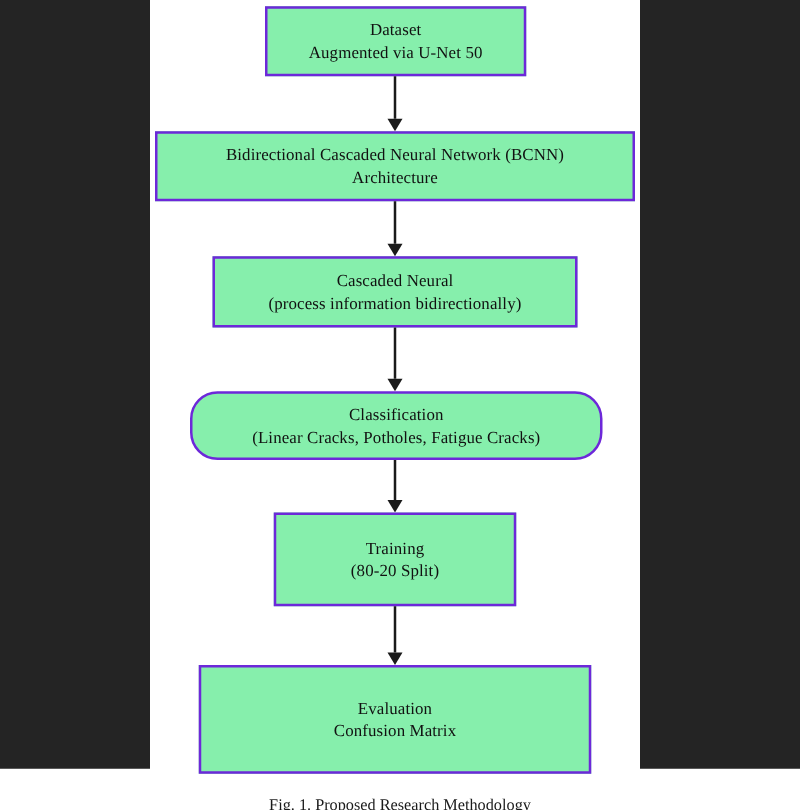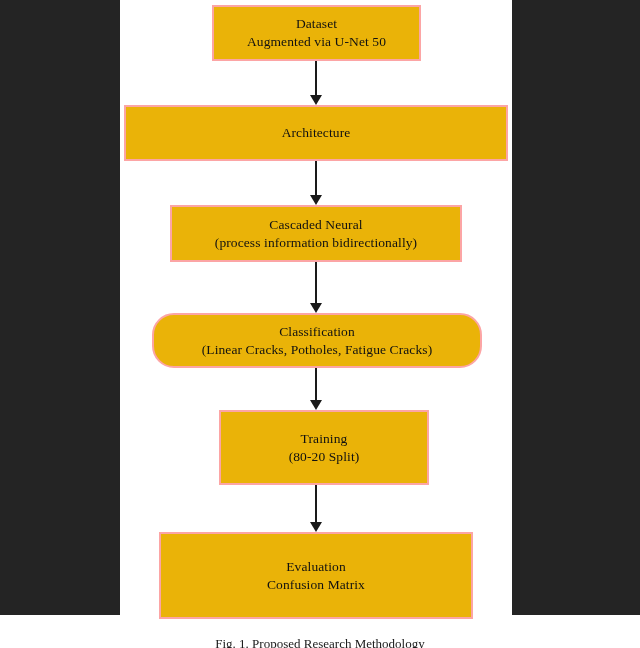--- a/index.html
+++ b/index.html
@@ -31,22 +31,22 @@
     top: 0;
     width: 392px;
     height: 615px;
     background: #ffffff;
   }
 
   
   .node {
     position: absolute;
     box-sizing: border-box;
-    border: 2px solid #fca5a5;
-    background: #eab308;
+    border: 2px solid #6d28d9;
+    background: #86efac;
     display: flex;
     flex-direction: column;
     justify-content: center;
     text-align: center;
     color: #111111;
     font-size: 13.5px;
     line-height: 18px;
     letter-spacing: 0.1px;
   }
   .node .line { display: block; white-space: nowrap; }
@@ -97,20 +97,21 @@
       <span class="line">Dataset</span>
       <span class="line">Augmented via U-Net 50</span>
     </div>
 
     <div class="arrow" style="left:189px; top:61px; height:44px;">
       <div class="stem"></div>
       <div class="head"></div>
     </div>
 
     <div class="node" style="left:4px; top:105px; width:384px; height:56px;">
+      <span class="line">Bidirectional Cascaded Neural Network (BCNN)</span>
       <span class="line">Architecture</span>
     </div>
 
     <div class="arrow" style="left:189px; top:161px; height:44px;">
       <div class="stem"></div>
       <div class="head"></div>
     </div>
 
     <div class="node" style="left:50px; top:205px; width:292px; height:57px;">
       <span class="line">Cascaded Neural</span>
@@ -125,21 +126,21 @@
     <div class="node" style="left:32px; top:313px; width:330px; height:55px;border-radius:22px;">
       <span class="line">Classification</span>
       <span class="line">(Linear Cracks, Potholes, Fatigue Cracks)</span>
     </div>
 
     <div class="arrow" style="left:189px; top:368px; height:42px;">
       <div class="stem"></div>
       <div class="head"></div>
     </div>
 
-    <div class="node" style="left:99px; top:410px; width:210px; height:75px;">
+    <div class="node" style="left:99px; top:410px; width:194px; height:75px;">
       <span class="line">Training</span>
       <span class="line">(80-20 Split)</span>
     </div>
 
     <div class="arrow" style="left:189px; top:485px; height:47px;">
       <div class="stem"></div>
       <div class="head"></div>
     </div>
 
     <div class="node" style="left:39px; top:532px; width:314px; height:87px;">

